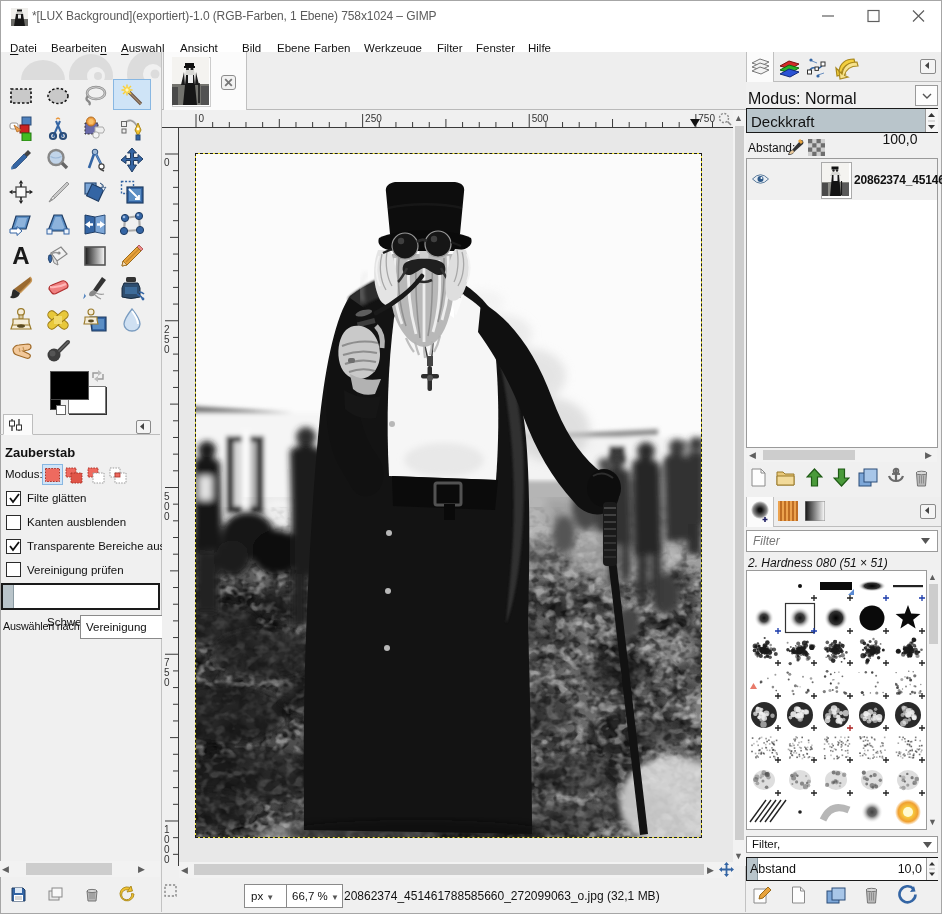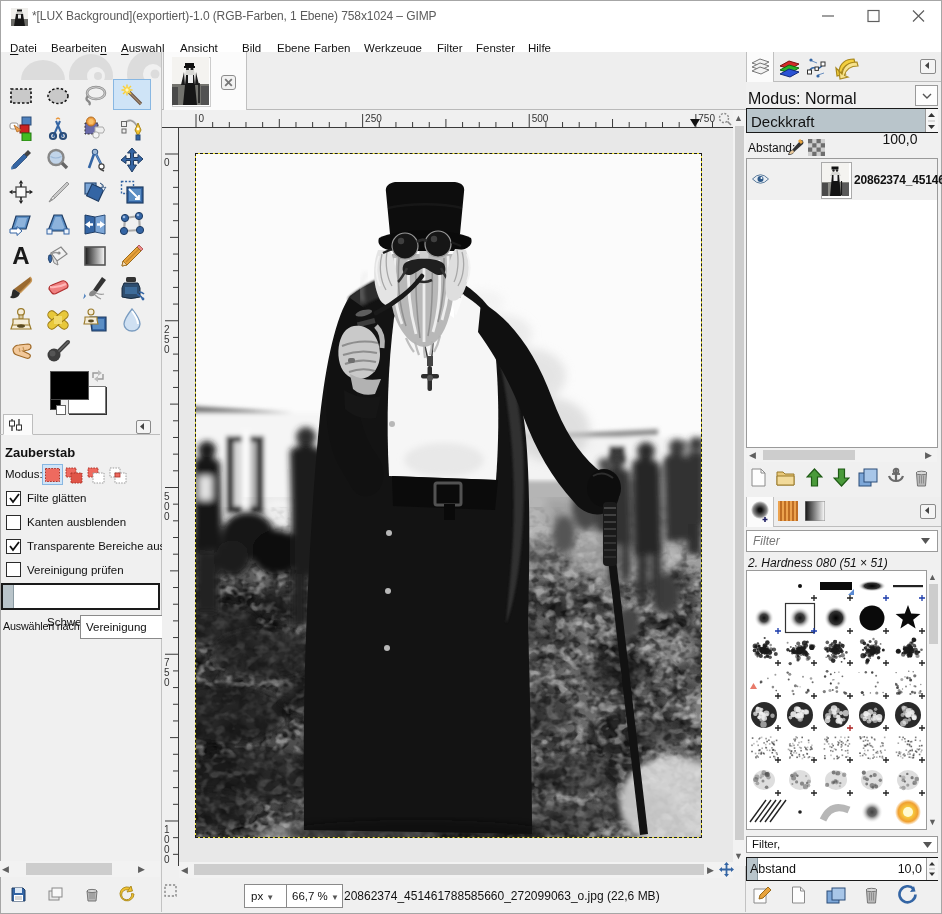--- a/index.html
+++ b/index.html
@@ -739,21 +739,21 @@
   <svg class="abs" style="left:717px;top:111px" width="16" height="16" viewBox="0 0 16 16">
       <circle cx="7" cy="7" r="4.5" fill="none" stroke="#8a8a8a" stroke-width="1.4" stroke-dasharray="2 1.5"></circle>
       <path d="M10.5 10.5L14 14" stroke="#8a8a8a" stroke-width="1.6"></path>
     </svg>
 
   <svg class="abs" style="left:164px;top:884px" width="13" height="13" viewBox="0 0 13 13">
       <rect x="1" y="1" width="11" height="11" fill="none" stroke="#888" stroke-width="1.4" stroke-dasharray="2.2 1.8"></rect>
     </svg>
   <div class="ddbox" style="left:244px;top:884px;width:36px;height:22px;line-height:22px;padding-left:6px;font-size:11.5px;">px <span style="font-size:8px;color:#555;">▼</span></div>
   <div class="ddbox" style="left:286px;top:884px;width:50px;height:22px;line-height:22px;padding-left:5px;font-size:11.5px;">66,7 % <span style="font-size:8px;color:#555;">▼</span></div>
-  <div class="lbl" style="left:344px;top:889px;font-size:12px;">20862374_451461788585660_272099063_o.jpg (22,6 MB)</div>
+  <div class="lbl" style="left:344px;top:889px;font-size:12px;">20862374_451461788585660_272099063_o.jpg (32,1 MB)</div>
 </div>
 <div id="rightdock">
 
   <div class="abs" style="left:746px;top:52px;width:195px;height:29px;background:#eeeeee;border-bottom:1px solid #bdbdbd;"></div>
   <div class="abs" style="left:746px;top:52px;width:28px;height:30px;background:#fbfbfb;border:1px solid #c0c0c0;border-top:none;border-bottom:none;box-sizing:border-box;"></div>
   <svg class="abs" style="left:750px;top:56px" width="22" height="22" viewBox="0 0 22 22">
       <g stroke="#777" stroke-width="1" fill="#f2f2f2">
         <path d="M2 7l8-4 9 3-8 4z"></path>
         <path d="M2 11l8-4 9 3-8 4z"></path>
         <path d="M2 15l8-4 9 3-8 4z"></path>

